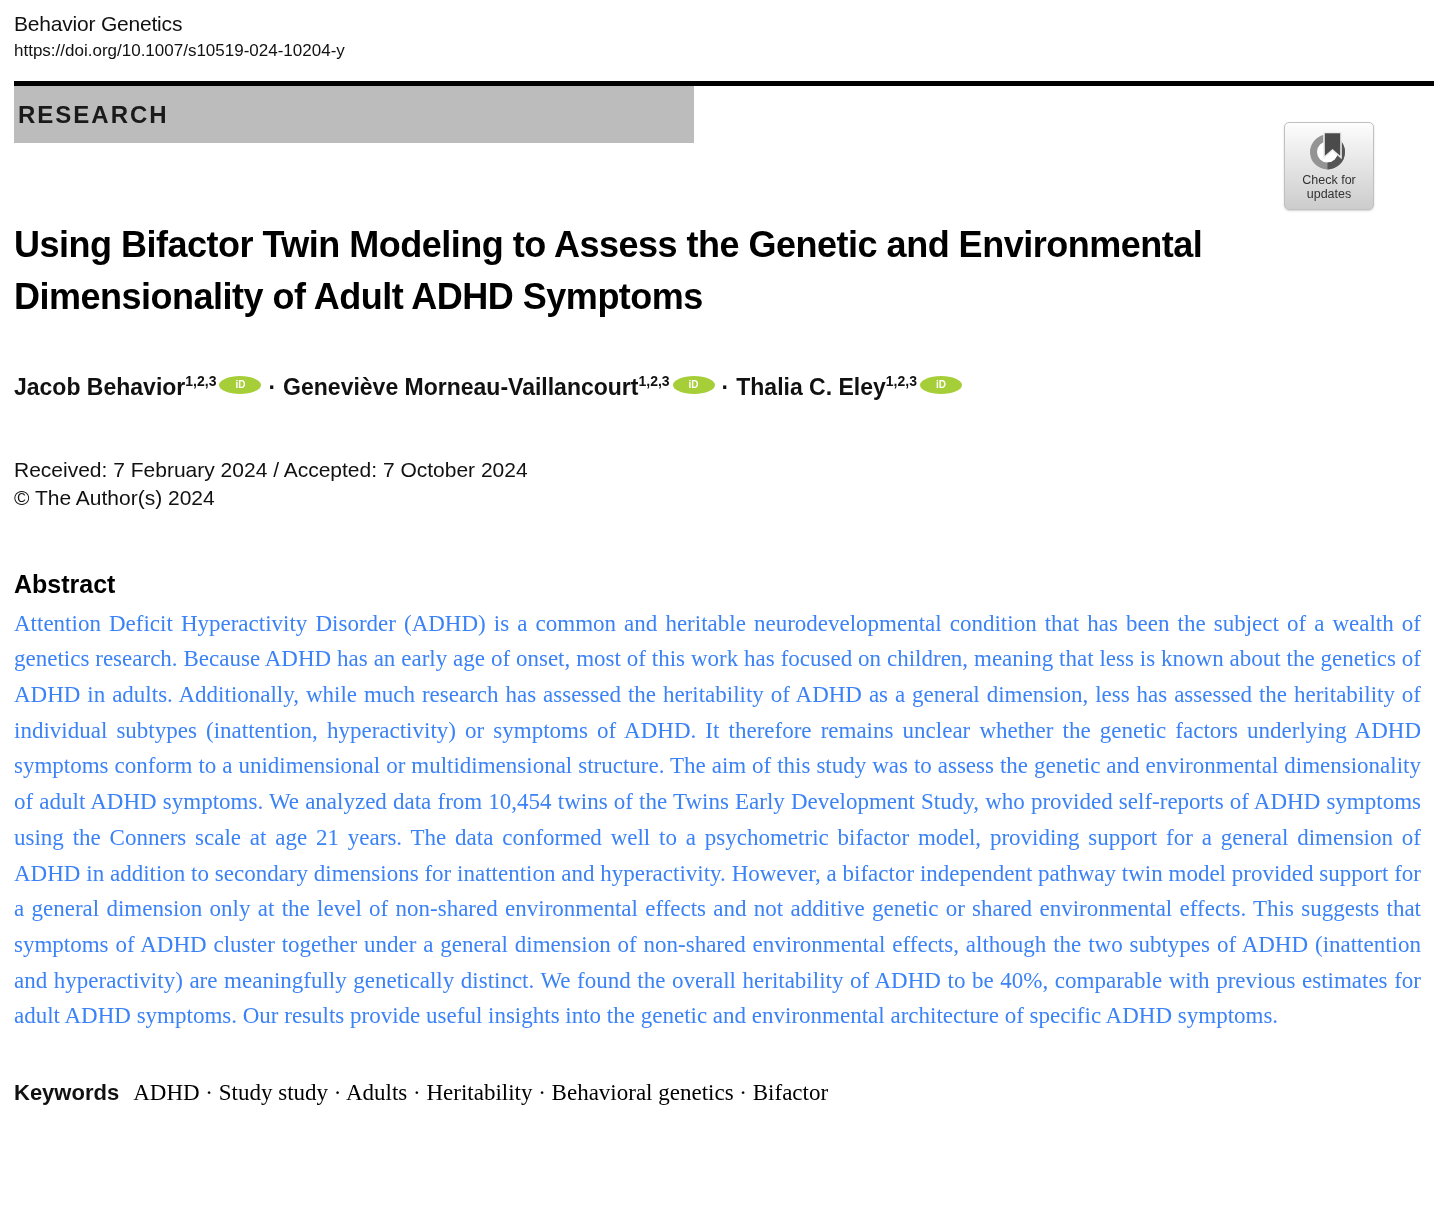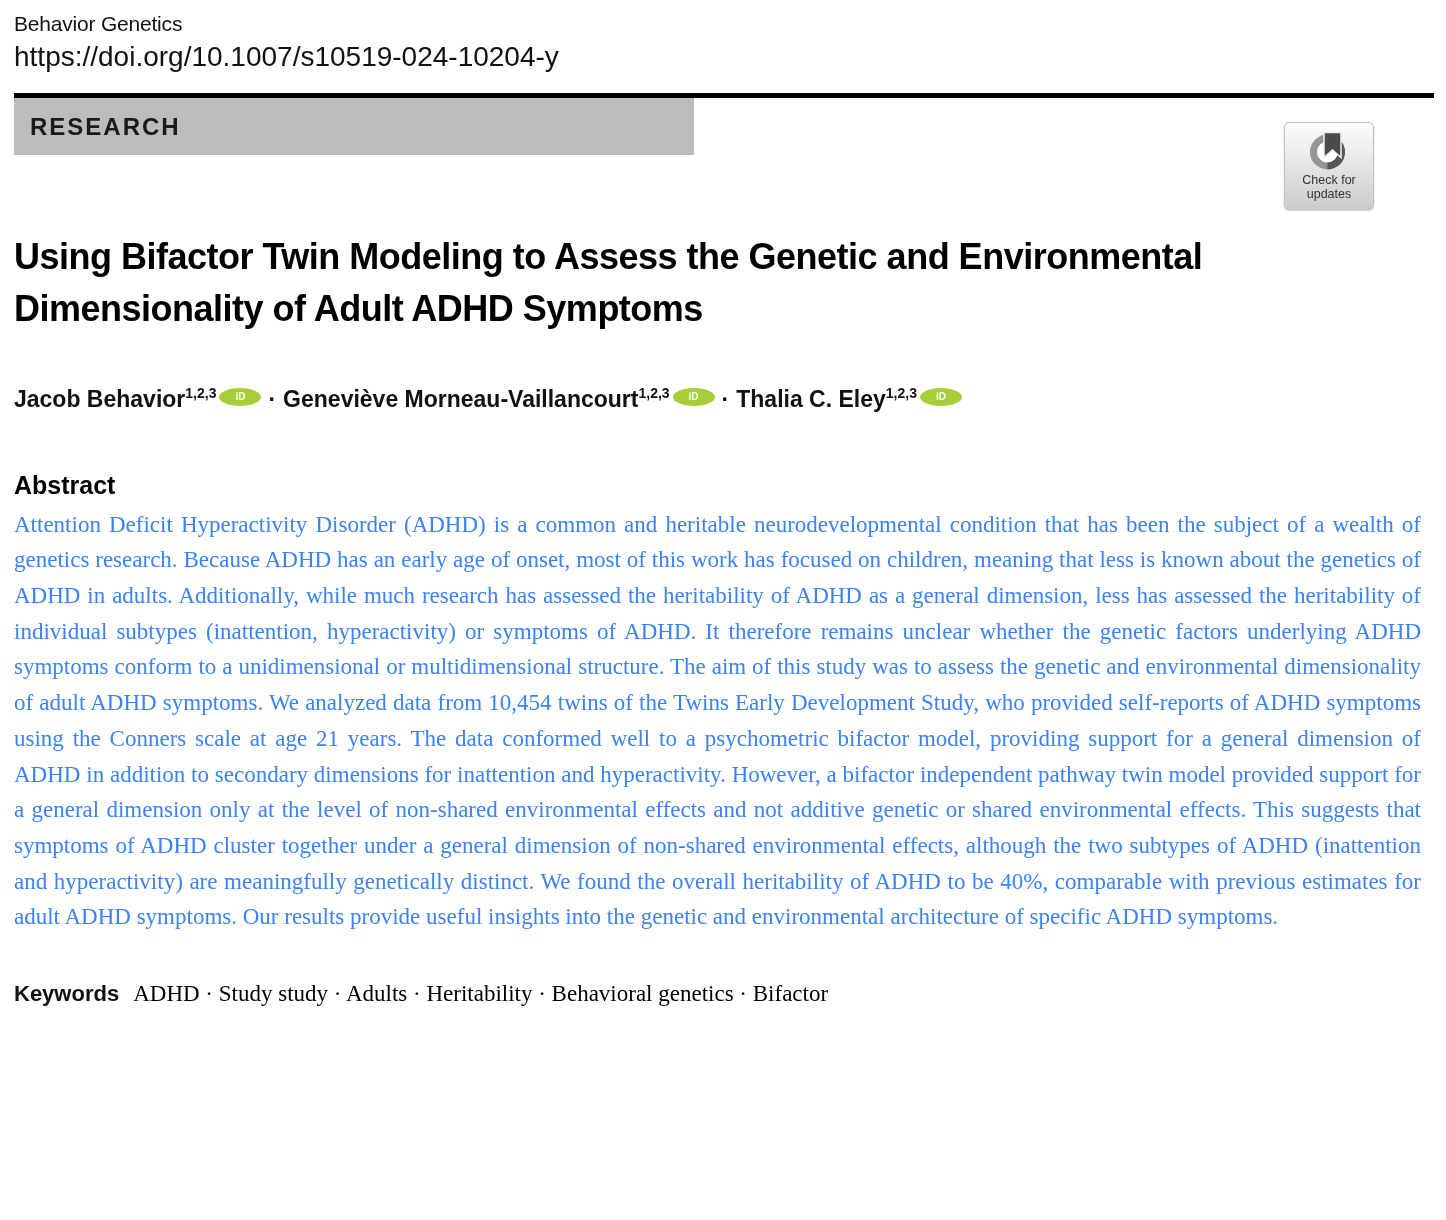--- a/index.html
+++ b/index.html
@@ -9,32 +9,32 @@
     position: relative; overflow: hidden;
     font-family: "Liberation Sans", sans-serif;
     color: #000;
   }
   .page { position: absolute; inset: 0; padding: 12px 25px 0 14px; border-radius: 24px; }
 
   
   .journal-name { font-size: 21px; letter-spacing: -0.2px; color: #111; }
   .doi-link {
     display: inline-block; margin-top: 5px;
-    font-size: 28px; color: #111; text-decoration: none; cursor: pointer;
+    font-size: 17px; color: #111; text-decoration: none; cursor: pointer;
   }
 
   
   .top-rule { height: 5px; background: #000; margin-top: 20px; width: 1420px; }
   .type-banner {
     width: 680px; height: 57px; background: #bcbcbc;
     display: flex; align-items: center;
   }
   .type-banner .banner-label {
     font-size: 24px; font-weight: bold; letter-spacing: 2px;
-    padding-left: 16px; color: #1a1a1a;
+    padding-left: 4px; color: #1a1a1a;
   }
 
   
   .update-badge {
     position: absolute; left: 1284px; top: 122px;
     width: 90px; height: 88px;
     border: 1px solid #c0c0c0; border-radius: 5px;
     background: linear-gradient(#fdfdfd, #cccccc);
     box-shadow: 0 1px 2px rgba(0,0,0,0.18);
     display: flex; flex-direction: column; align-items: center;
@@ -105,20 +105,24 @@
       <div>updates</div>
     </div>
   </div>
 
   <h1 class="article-title">Using Bifactor Twin Modeling to Assess the Genetic and Environmental Dimensionality of Adult ADHD Symptoms</h1>
 
   <div class="authors">
     <span><span>Jacob Behavior</span><sup>1,2,3</sup><span class="orcid-badge">iD</span></span><span class="author-sep">·</span><span><span>Geneviève Morneau-Vaillancourt</span><sup>1,2,3</sup><span class="orcid-badge">iD</span></span><span class="author-sep">·</span><span><span>Thalia C. Eley</span><sup>1,2,3</sup><span class="orcid-badge">iD</span></span>
   </div>
 
+  <div class="dates">
+    <div>Received: 7 February 2024 / Accepted: 7 October 2024</div>
+    <div>© The Author(s) 2024</div>
+  </div>
 
   <section>
     <h2 class="abstract-heading">Abstract</h2>
     <p class="abstract-body">Attention Deficit Hyperactivity Disorder (ADHD) is a common and heritable neurodevelopmental condition that has been the subject of a wealth of genetics research. Because ADHD has an early age of onset, most of this work has focused on children, meaning that less is known about the genetics of ADHD in adults. Additionally, while much research has assessed the heritability of ADHD as a general dimension, less has assessed the heritability of individual subtypes (inattention, hyperactivity) or symptoms of ADHD. It therefore remains unclear whether the genetic factors underlying ADHD symptoms conform to a unidimensional or multidimensional structure. The aim of this study was to assess the genetic and environmental dimensionality of adult ADHD symptoms. We analyzed data from 10,454 twins of the Twins Early Development Study, who provided self-reports of ADHD symptoms using the Conners scale at age 21 years. The data conformed well to a psychometric bifactor model, providing support for a general dimension of ADHD in addition to secondary dimensions for inattention and hyperactivity. However, a bifactor independent pathway twin model provided support for a general dimension only at the level of non-shared environmental effects and not additive genetic or shared environmental effects. This suggests that symptoms of ADHD cluster together under a general dimension of non-shared environmental effects, although the two subtypes of ADHD (inattention and hyperactivity) are meaningfully genetically distinct. We found the overall heritability of ADHD to be 40%, comparable with previous estimates for adult ADHD symptoms. Our results provide useful insights into the genetic and environmental architecture of specific ADHD symptoms.</p>
   </section>
 
   <div class="keywords">
     <span class="kw-label">Keywords</span><span class="kw-text">ADHD · Study study · Adults · Heritability · Behavioral genetics · Bifactor</span>
   </div>
 

